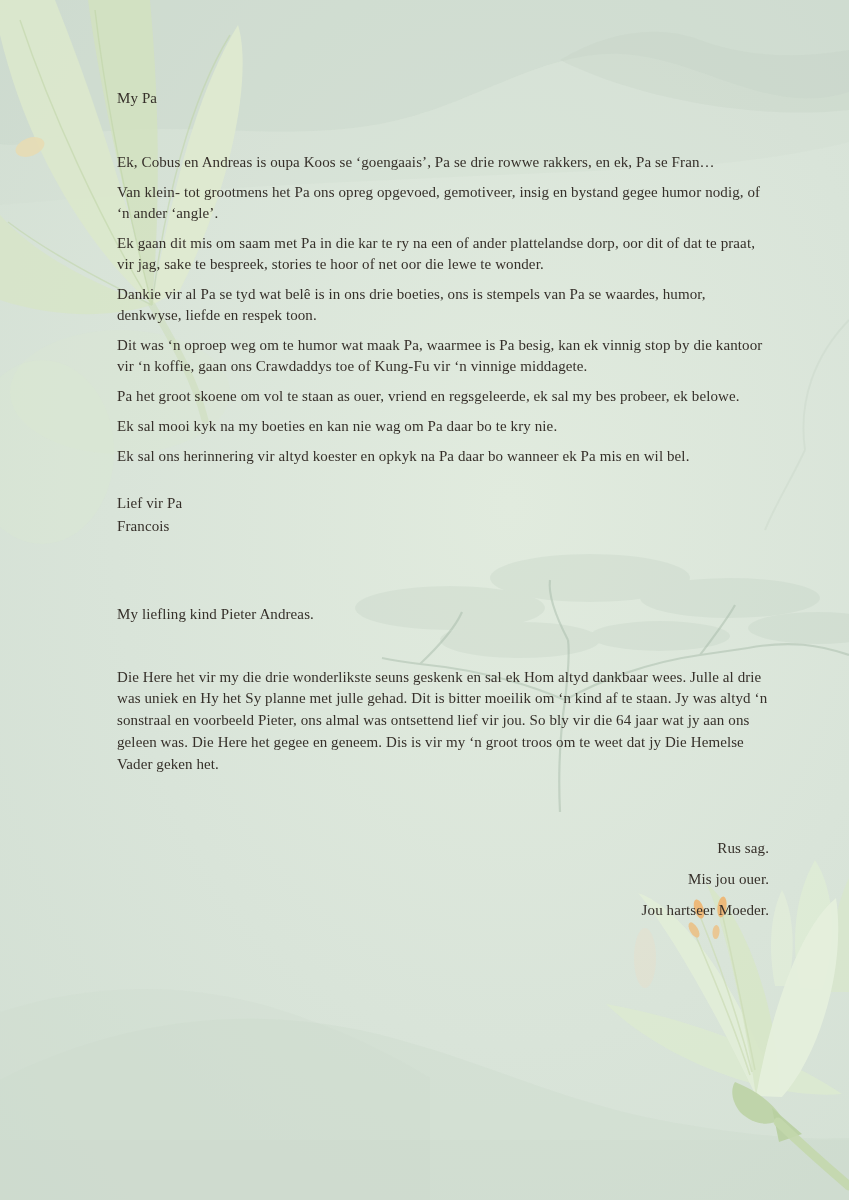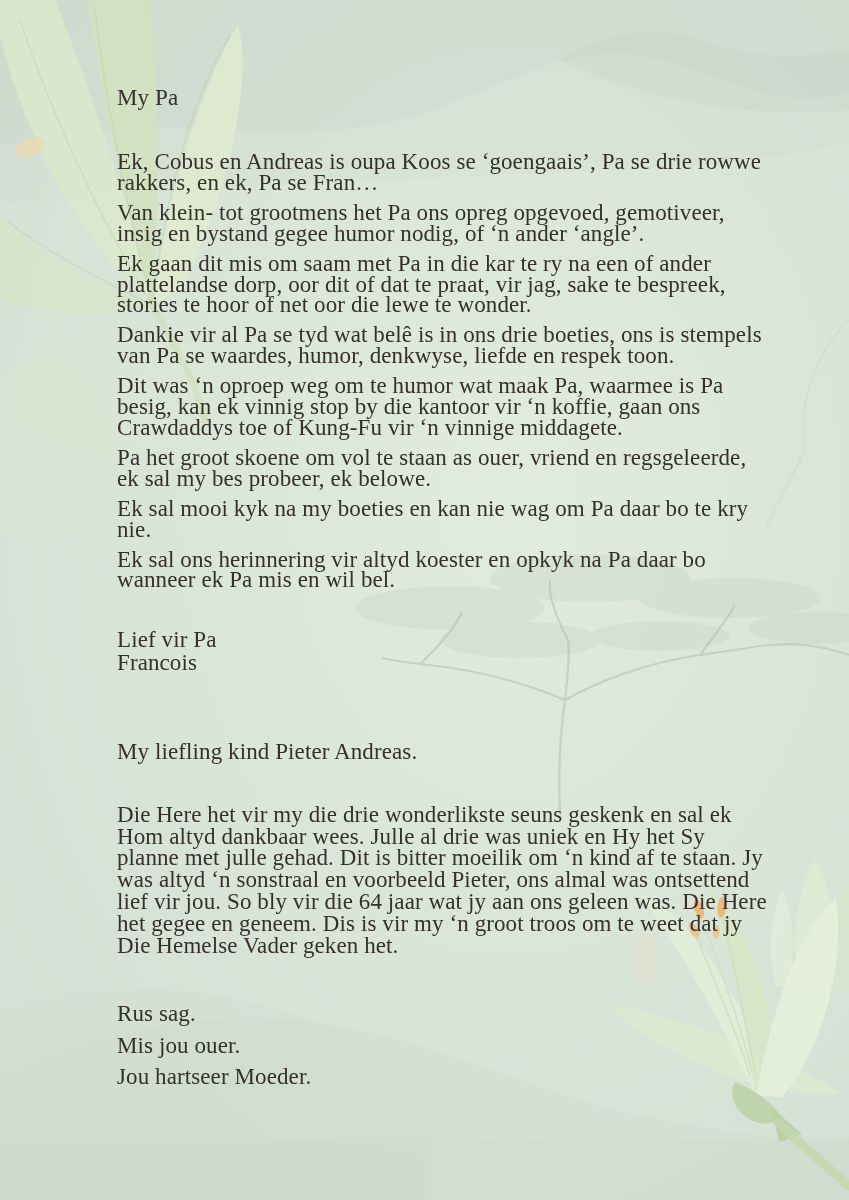--- a/index.html
+++ b/index.html
@@ -15,30 +15,30 @@
     color: #36302a;
   }
   svg.bg {
     position: absolute; left: 0; top: 0; width: 849px; height: 1200px;
   }
   .content {
     position: absolute; left: 117px; top: 88px; width: 652px;
   }
   .content p {
     margin: 0 0 9.5px 0;
-    font-size: 23px;
+    font-size: 15px;
     line-height: 20.7px;
     letter-spacing: 0.1px;
   }
   p.salutation-pa { margin-bottom: 43.3px; }
-  .closing-pa { margin-top: 39px; }
+  .closing-pa { margin-top: 26px; }
   .closing-pa p { margin-bottom: 2.5px; }
   p.salutation-pieter { margin-top: 67px; margin-bottom: 41px; }
   .letter-pieter-body p { line-height: 21.8px; }
-  .closing-pieter { margin-top: 47px; }
+  .closing-pieter { margin-top: 62px; text-align: right; }
   .closing-pieter p { margin-bottom: 9.5px; line-height: 21.8px; }
 </style>
 </head>
 <body>
 
 <div class="page">
 
   <svg class="bg" viewBox="0 0 849 1200" aria-hidden="true">
 
     <g>

